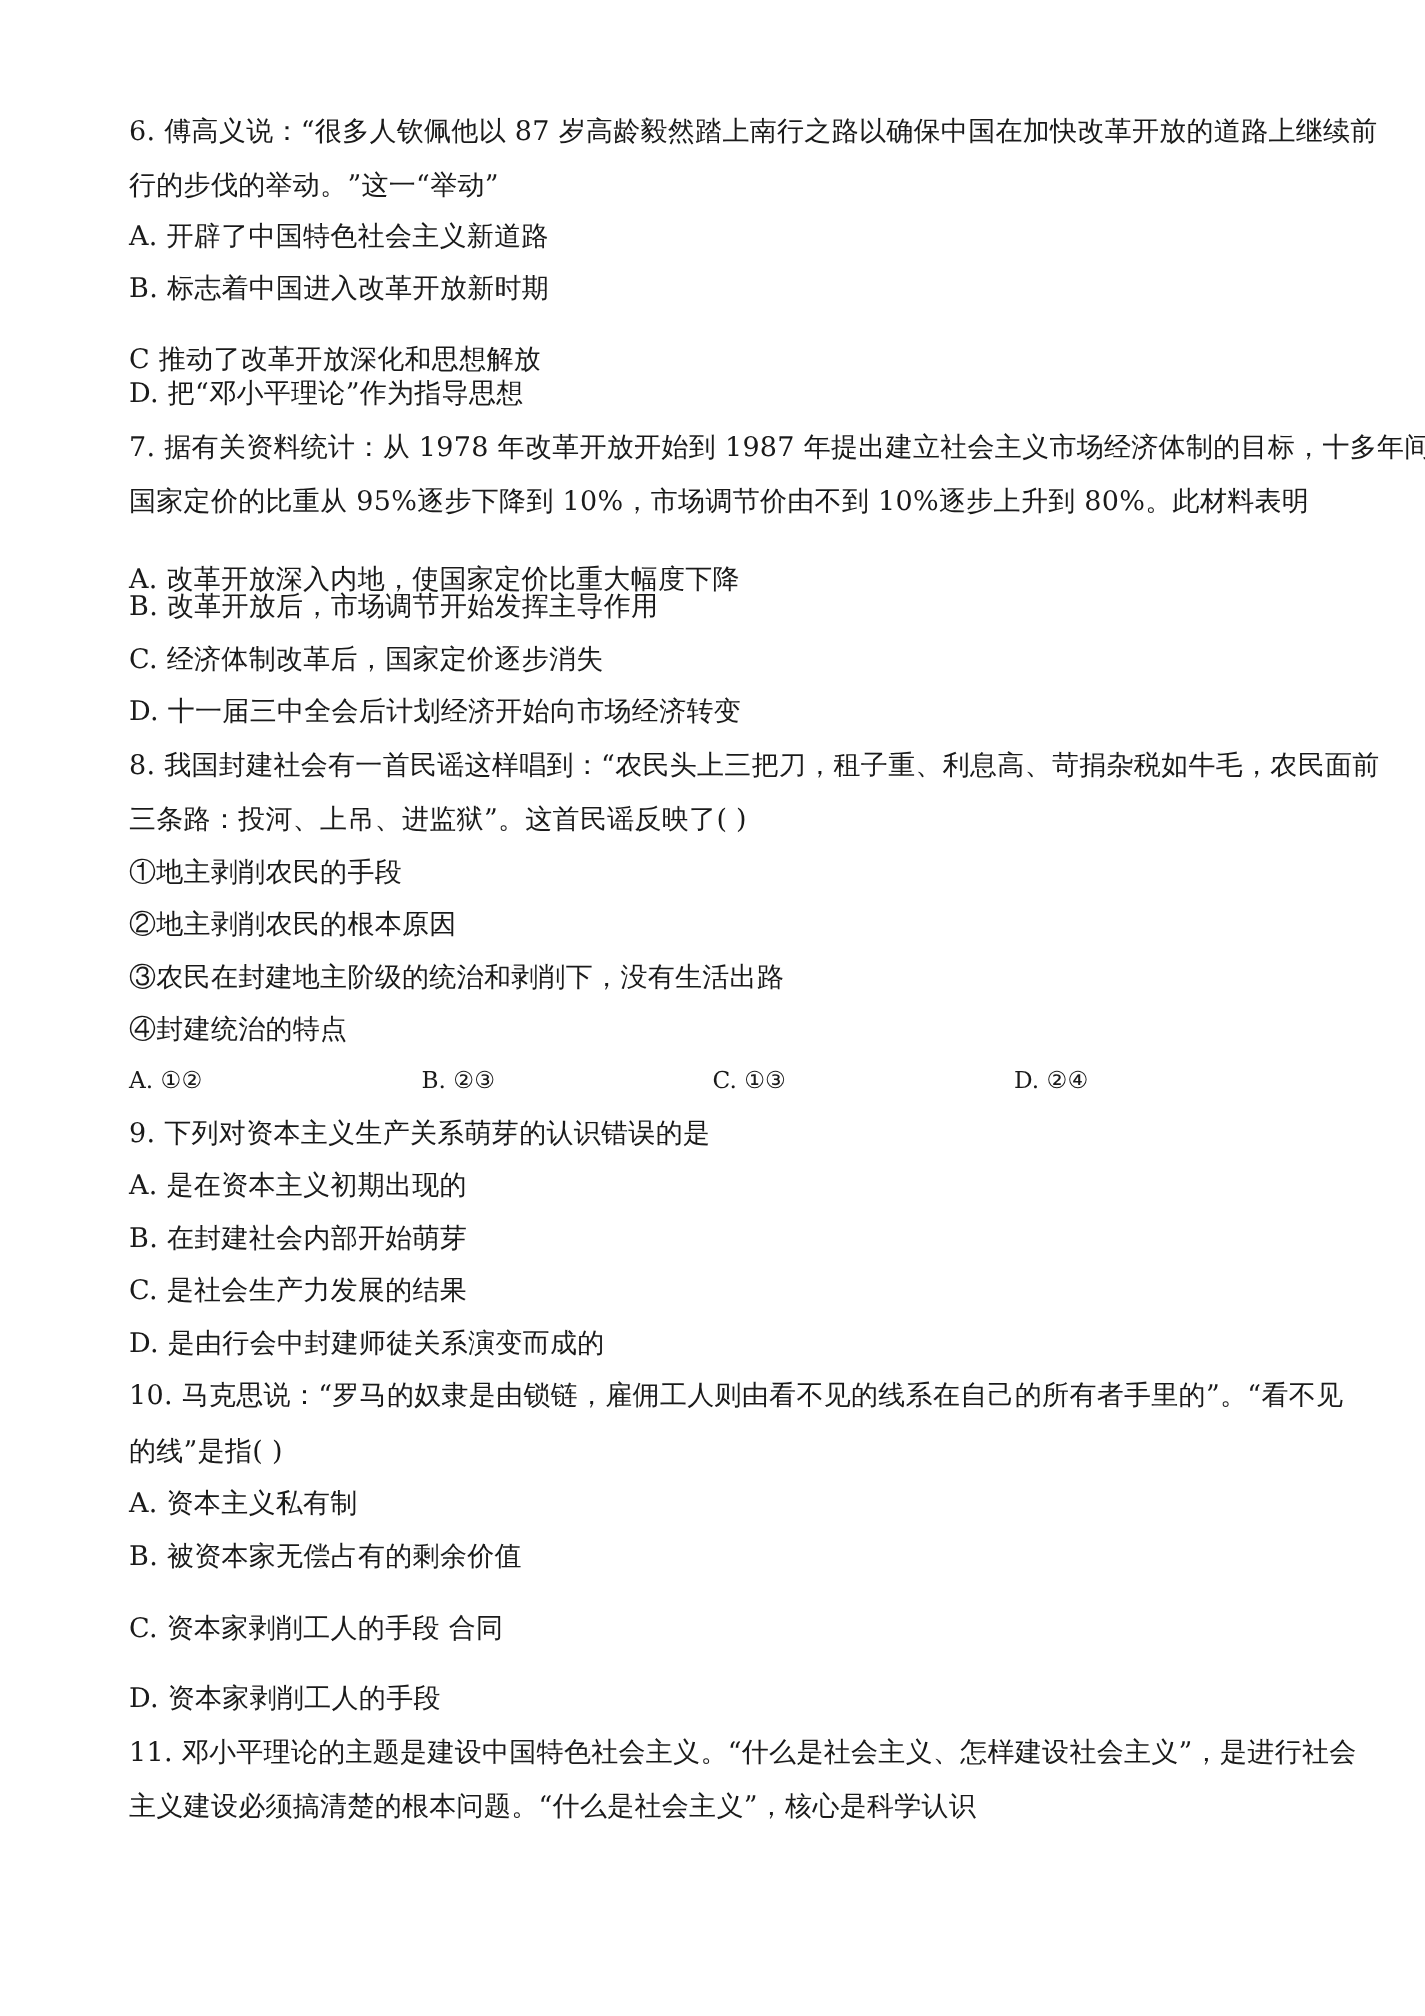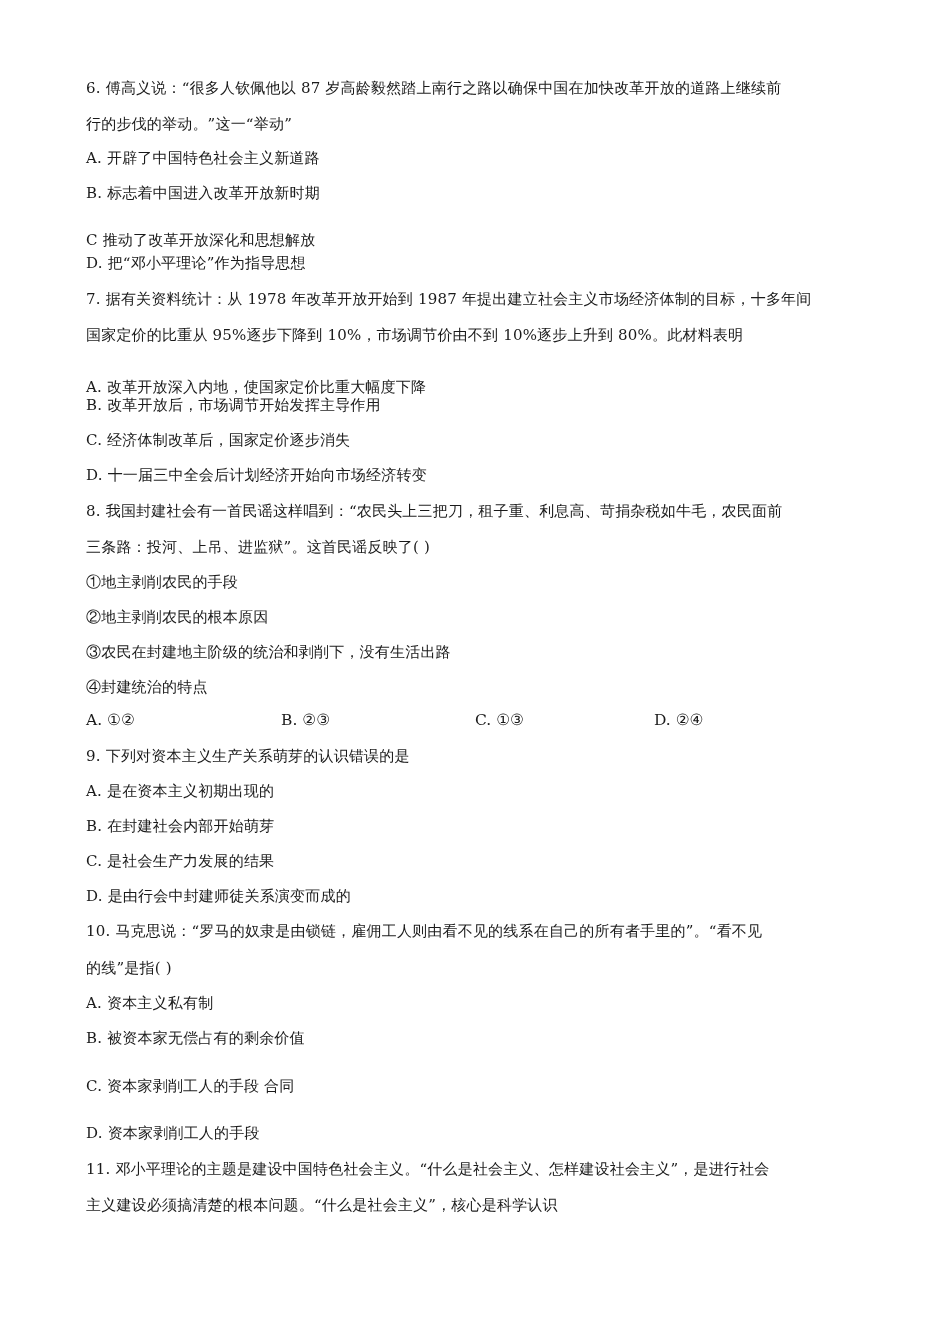--- a/index.html
+++ b/index.html
@@ -11,21 +11,21 @@
       width: 950px;
       height: 1344px;
       position: relative;
       overflow: hidden;
       font-family: "DejaVu Serif", "Liberation Serif", serif;
       color: #1a1a1a;
     }
     .line {
       position: absolute;
       left: 86px;
-      font-size: 15px;
+      font-size: 18px;
       line-height: 20px;
       white-space: nowrap;
       letter-spacing: 0.2px;
     }
     .opt-row {
       position: absolute;
       left: 86px;
       font-size: 15.5px;
       line-height: 20px;
       white-space: nowrap;
@@ -57,21 +57,21 @@
 <div class="line" style="top:501px">8. 我国封建社会有一首民谣这样唱到：“农民头上三把刀，租子重、利息高、苛捐杂税如牛毛，农民面前</div>
 <div class="line" style="top:537px">三条路：投河、上吊、进监狱”。这首民谣反映了(        )</div>
 <div class="line" style="top:572px">①地主剥削农民的手段</div>
 <div class="line" style="top:607px">②地主剥削农民的根本原因</div>
 <div class="line" style="top:642px">③农民在封建地主阶级的统治和剥削下，没有生活出路</div>
 <div class="line" style="top:677px">④封建统治的特点</div>
 <div class="opt-row" style="top:710px">
   <span style="left:0px">A. ①②</span>
   <span style="left:195px">B. ②③</span>
   <span style="left:389px">C. ①③</span>
-  <span style="left:568px">D. ②④</span>
+  <span style="left:590px">D. ②④</span>
 </div>
 
 <div class="line" style="top:746px">9. 下列对资本主义生产关系萌芽的认识错误的是</div>
 <div class="line" style="top:781px">A. 是在资本主义初期出现的</div>
 <div class="line" style="top:816px">B. 在封建社会内部开始萌芽</div>
 <div class="line" style="top:851px">C. 是社会生产力发展的结果</div>
 <div class="line" style="top:886px">D. 是由行会中封建师徒关系演变而成的</div>
 
 <div class="line" style="top:921px">10. 马克思说：“罗马的奴隶是由锁链，雇佣工人则由看不见的线系在自己的所有者手里的”。“看不见</div>
 <div class="line" style="top:958px">的线”是指(        )</div>

